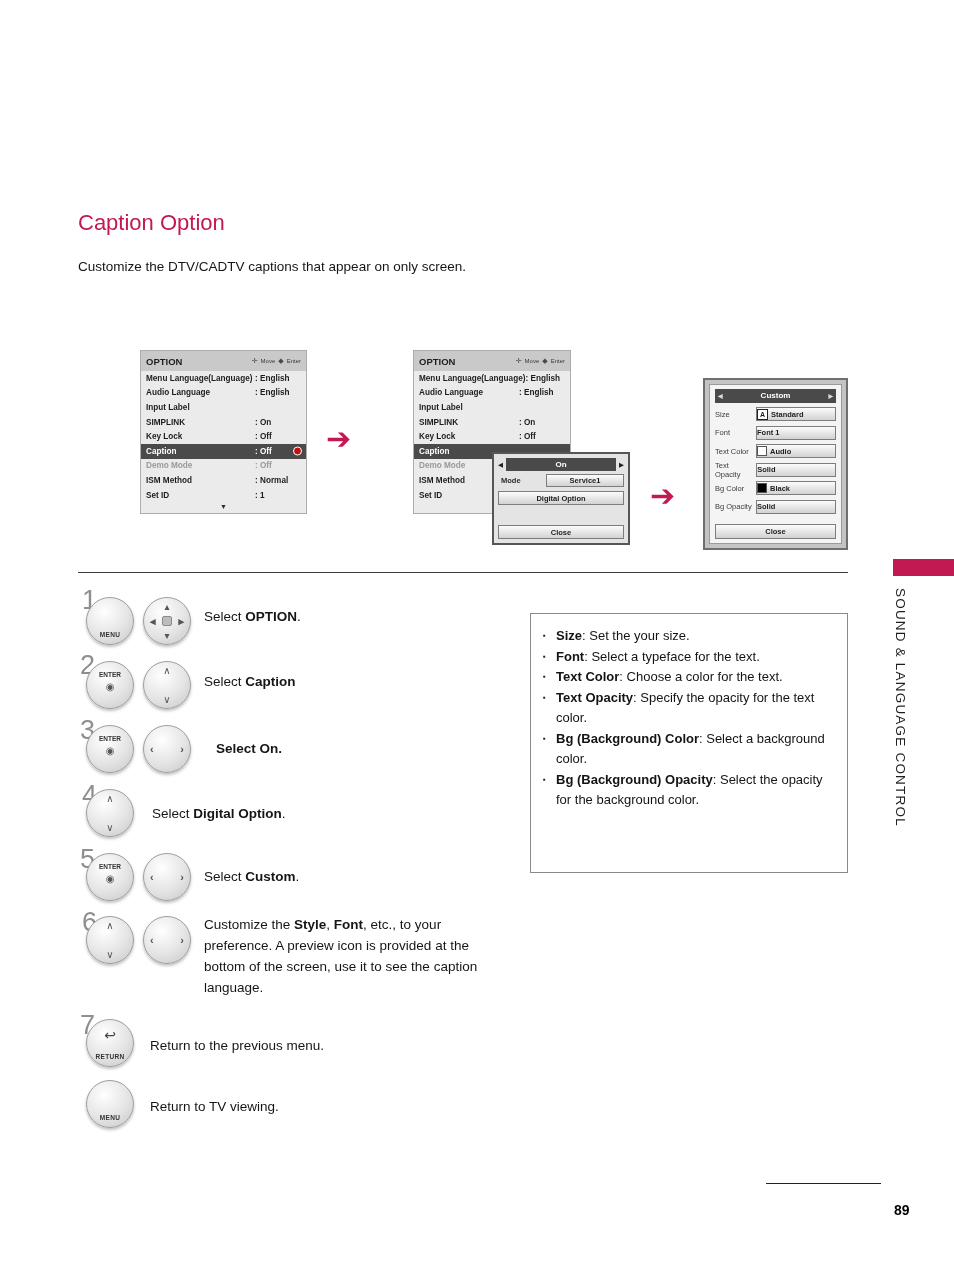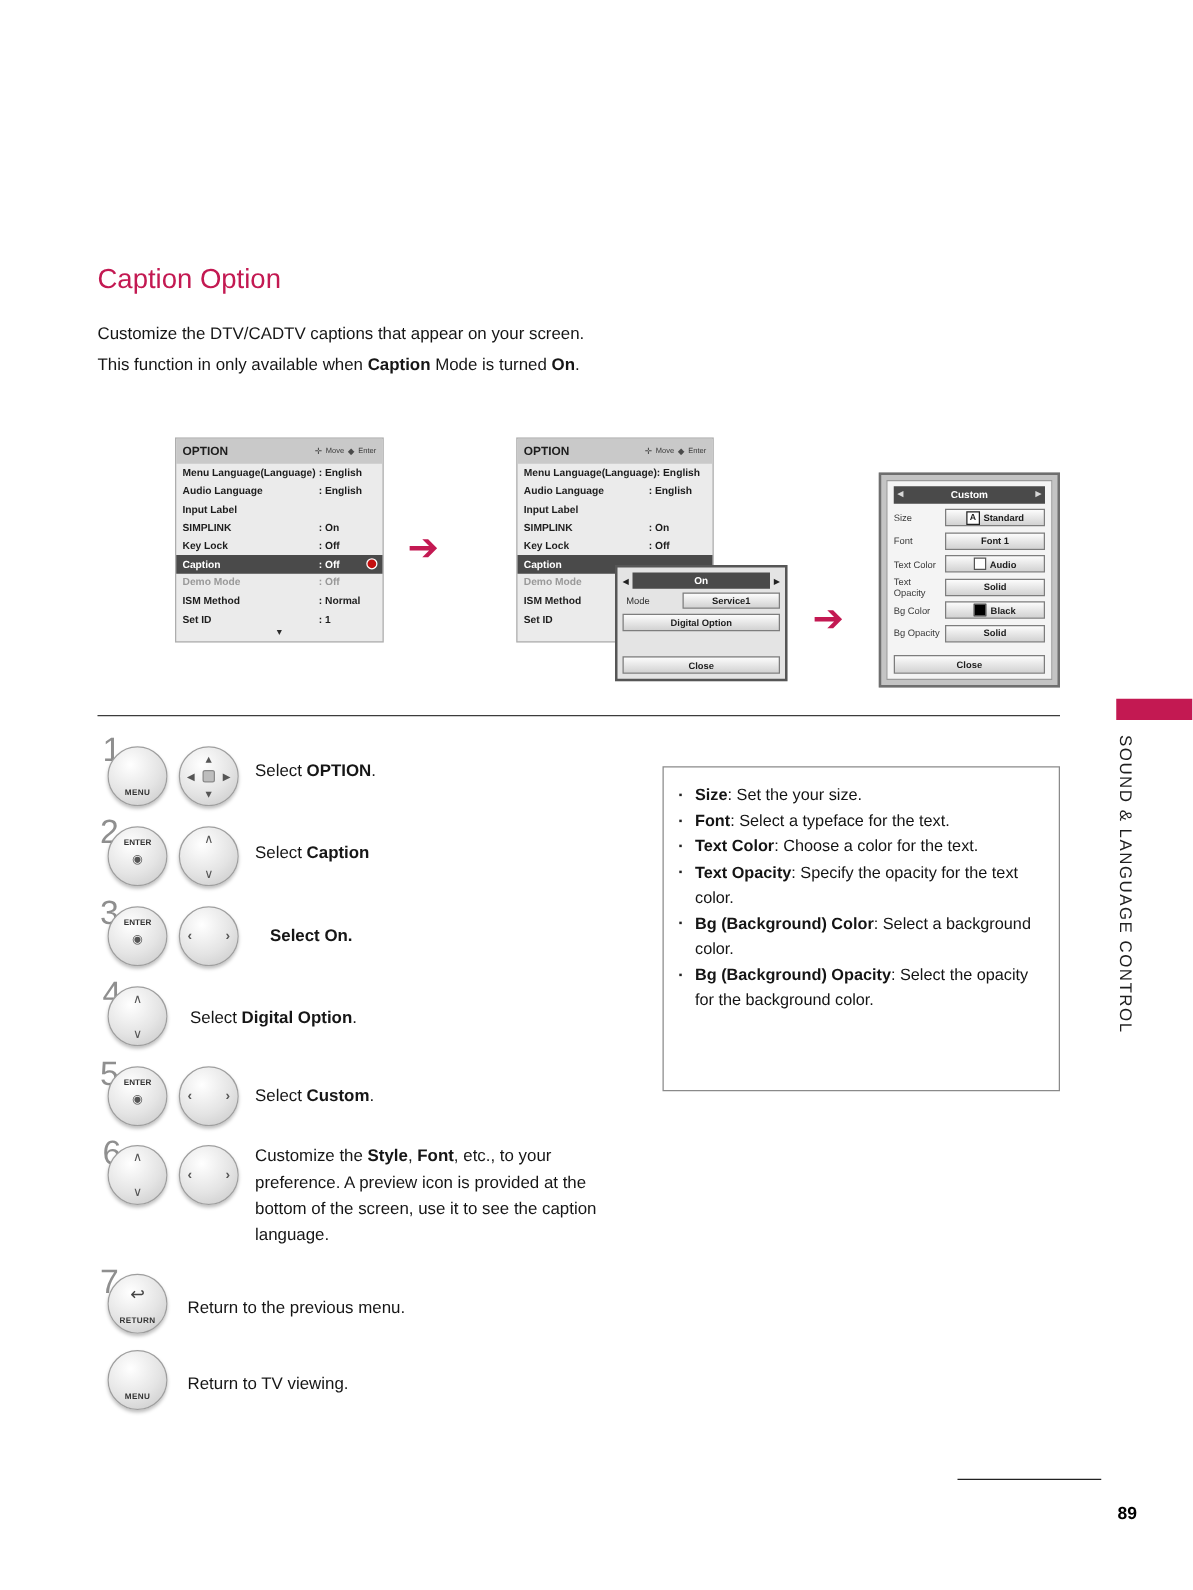--- a/index.html
+++ b/index.html
@@ -27,39 +27,39 @@
   .flow-arrow{position:absolute;font-size:30px;color:#E23A16;line-height:30px;}
 
   
   .popup{position:absolute;left:492px;top:452px;width:138px;height:93px;background:#E4E4E4;
          border:2px solid #565656;box-sizing:border-box;padding:3px 4px;z-index:5;}
   .popup-selector{display:flex;align-items:center;height:15px;}
   .popup-arrow{font-size:6.5px;color:#222;cursor:default;}
   .popup-selbar{flex:1;margin:0 3px;background:#4A4A4A;color:#fff;font-size:8px;font-weight:bold;
                 text-align:center;height:13px;line-height:13px;}
   .popup-mode{display:flex;align-items:center;height:17px;}
-  .popup-mode-label{font-size:7.5px;font-weight:normal;color:#2d2d2d;padding-left:3px;}
+  .popup-mode-label{font-size:7.5px;font-weight:bold;color:#2d2d2d;padding-left:3px;}
   .tv-btn{background:linear-gradient(#FCFCFC,#D2D2D2);border:1px solid #7d7d7d;font-size:7.5px;
           font-weight:bold;color:#1d1d1d;text-align:center;height:13px;line-height:12px;box-sizing:border-box;}
   .popup-mode .tv-btn{width:78px;margin-left:auto;}
   .popup-digital{margin-top:2px;height:14px;line-height:13px;}
   .popup-close{position:absolute;left:4px;right:4px;bottom:4px;height:14px;line-height:13px;}
 
   
   .custom{position:absolute;left:703px;top:378px;width:145px;height:172px;background:#C4C4C4;
           border:2px solid #6F6F6F;box-sizing:border-box;padding:4px;}
   .custom-inner{background:#F4F4F4;border:1px solid #9A9A9A;height:100%;box-sizing:border-box;
                 padding:4px 5px;position:relative;}
   .custom-titlebar{height:14px;background:#4A4A4A;color:#fff;font-size:8px;font-weight:bold;
                    text-align:center;line-height:14px;position:relative;margin-bottom:2px;}
   .custom-titlebar .arr{position:absolute;top:0;font-size:6px;color:#d8d8d8;line-height:14px;}
   .custom-row{display:flex;align-items:center;height:18.5px;}
   .custom-label{font-size:7.5px;color:#3a3a3a;}
   .custom-row .tv-btn{width:80px;margin-left:auto;height:14px;line-height:13px;
-                      display:flex;align-items:center;justify-content:center;gap:3px;}
+                      display:flex;align-items:center;gap:3px;}
   .prefix-box{width:9px;height:9px;border:1px solid #222;background:#fff;font-size:7px;
               line-height:9px;text-align:center;font-weight:bold;flex:0 0 auto;}
   .swatch{width:8px;height:8px;border:1px solid #555;flex:0 0 auto;}
   .custom-close{margin-top:8px;height:15px;line-height:14px;}
 
   .divider{position:absolute;left:78px;top:572px;width:770px;height:1px;background:#3c3c3c;}
 
   
   .step-num{position:absolute;font-size:27px;color:#8f8f8f;}
   .circle{position:absolute;width:46px;height:46px;border-radius:50%;
@@ -93,22 +93,21 @@
   .page-num{position:absolute;left:894px;top:1202px;font-size:14px;font-weight:bold;color:#000;}
 </style>
 </head>
 <body>
 
 <div class="page">
 
   <div class="doc-title" style="color: rgb(195, 25, 82);">Caption Option</div>
 
   <div class="intro">
-    <div>Customize the DTV/CADTV captions that appear on your screen.</div>
-    <div><span>This function in only available when </span><b>Caption</b><span> Mode is turned </span><b>On</b><span>.</span></div>
+    <div>Customize the DTV/CADTV captions that appear on only screen.</div>
   </div>
 
   <div class="tvmenu" style="left:140px;top:350px;width:167px;">
     <div class="tvmenu-header">
       <span class="tvmenu-title">OPTION</span>
       <span class="tvmenu-hints">
         <span class="hint-icon">✛</span>
         <span>Move</span>
         <span class="hint-icon">◆</span>
         <span>Enter</span>

